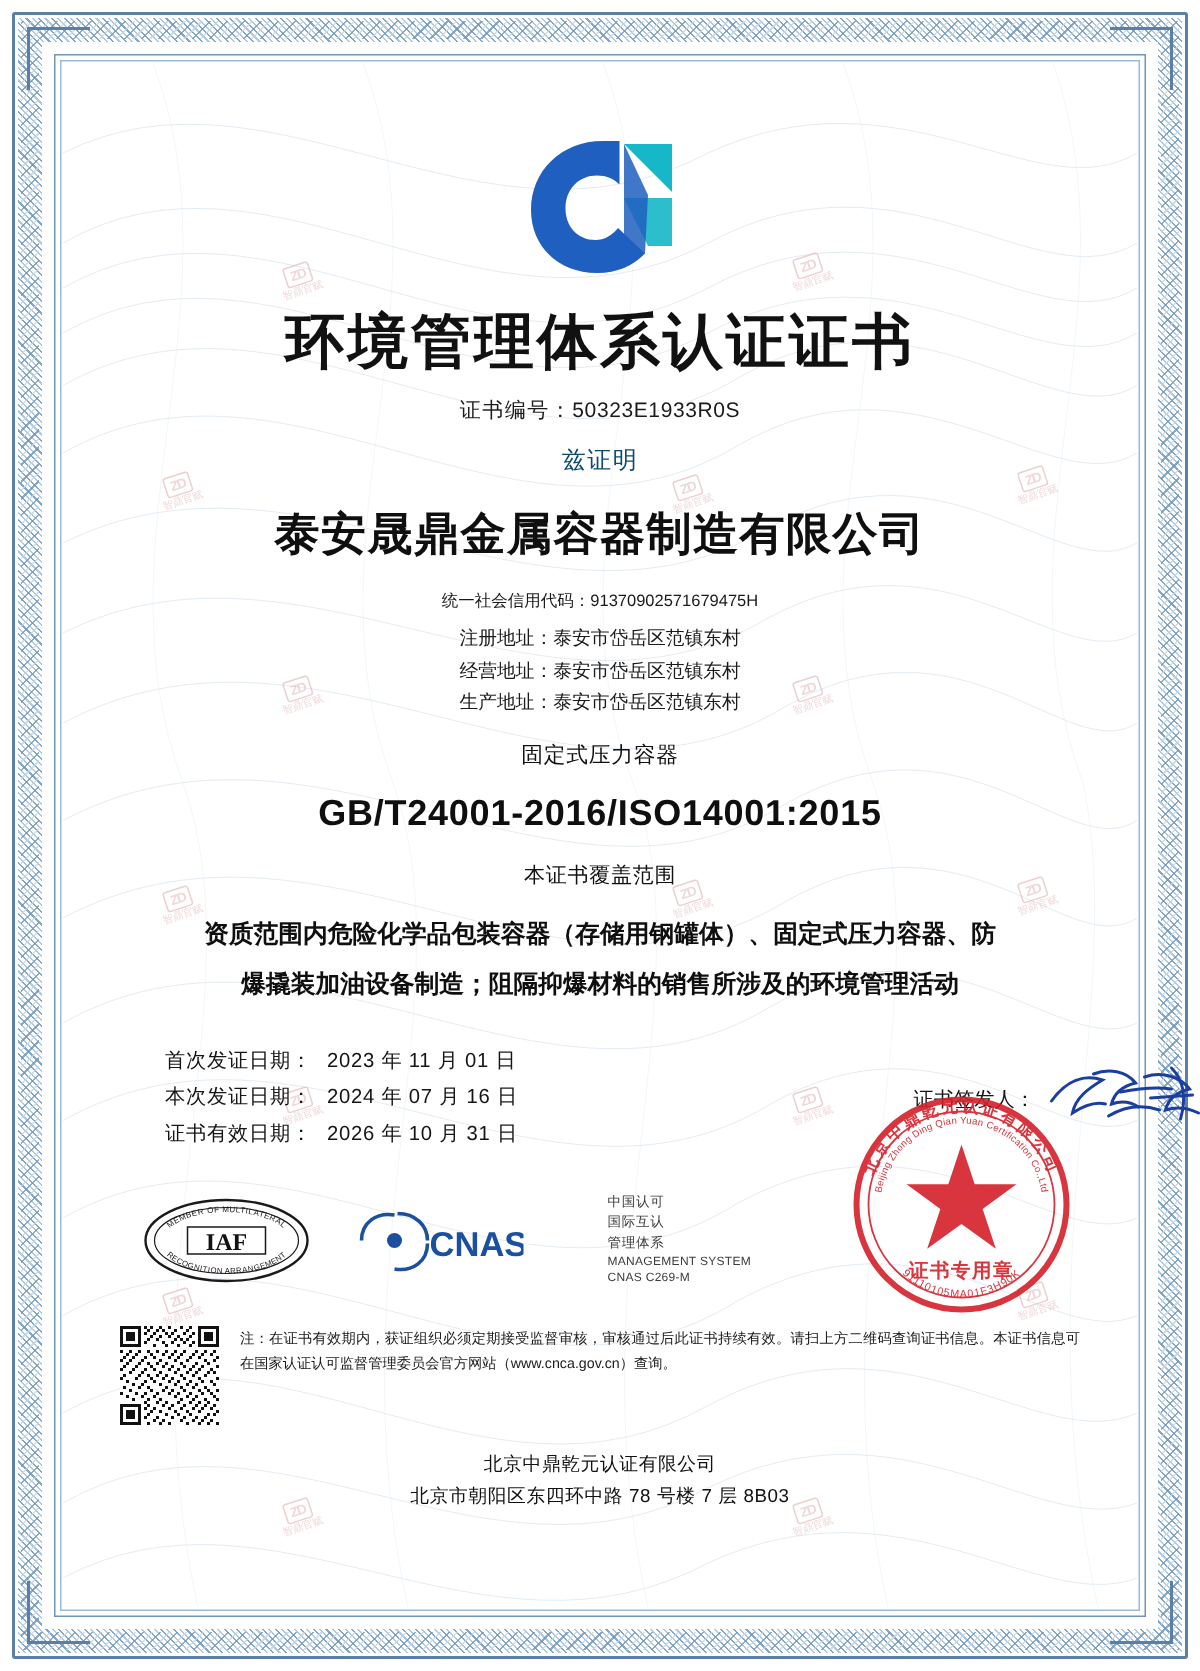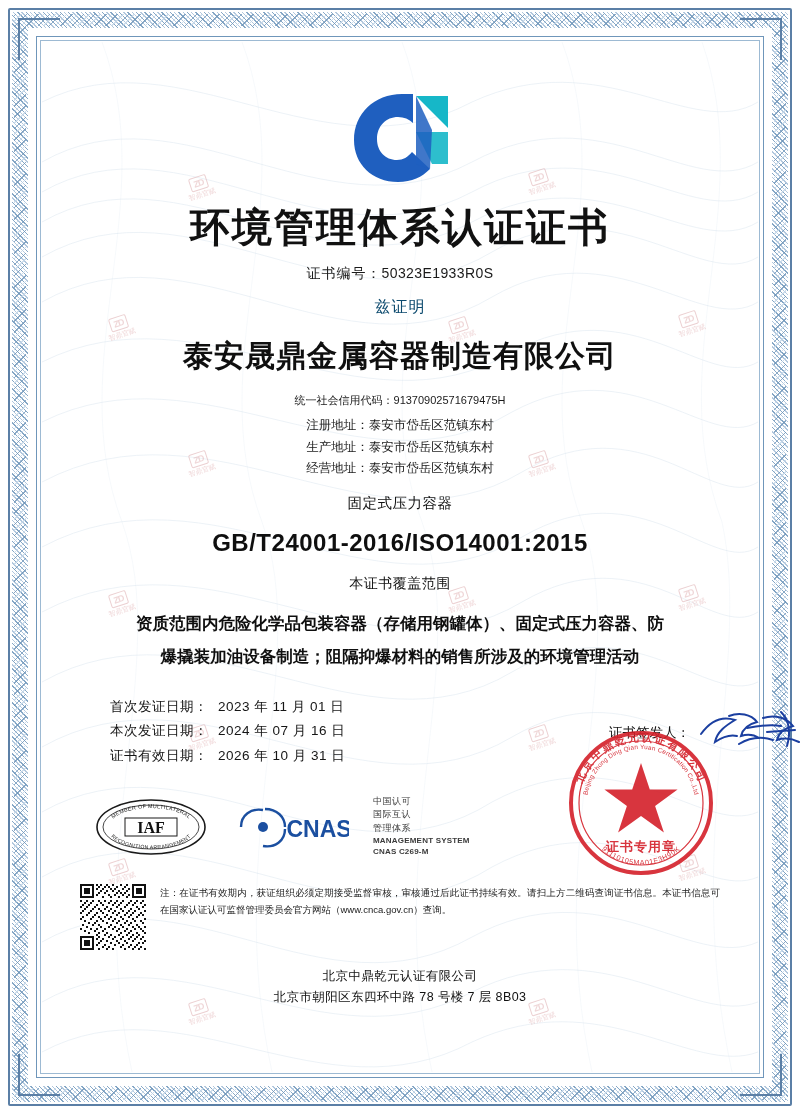--- a/index.html
+++ b/index.html
@@ -232,23 +232,24 @@
     height: 58px;
   }
   .cnas-mark {
     width: 118px;
     height: 48px;
   }
   .cnas-text {
     font-size: 9px;
     color: #3b3b3b;
     line-height: 1.45;
+    margin-left: 32px;
   }
   .cnas-text .cn-line { letter-spacing: .5px; }
-  .cnas-text .en-line { font-size: 8px; letter-spacing: .2px; font-weight: bold; }
+  .cnas-text .en-line { font-size: 8px; letter-spacing: .2px; }
 
   .seal {
     position: absolute;
     right: -6px;
     top: -72px;
     width: 160px;
     height: 160px;
   }
 
   
@@ -414,24 +415,24 @@
 
     <div class="credit-code">
       <span>统一社会信用代码：</span><span>91370902571679475H</span>
     </div>
 
     <div class="addr-block">
       <div>
         <span>注册地址：</span><span>泰安市岱岳区范镇东村</span>
       </div>
       <div>
-        <span>生产地址：</span><span>泰安市岱岳区范镇东村</span>
+        <span>经营地址：</span><span>泰安市岱岳区范镇东村</span>
       </div>
       <div>
-        <span>经营地址：</span><span>泰安市岱岳区范镇东村</span>
+        <span>生产地址：</span><span>泰安市岱岳区范镇东村</span>
       </div>
     </div>
 
     <div class="conform">固定式压力容器</div>
 
     <div class="standard">GB/T24001-2016/ISO14001:2015</div>
 
     <div class="scope-label">本证书覆盖范围</div>
 
     <div class="scope-text">资质范围内危险化学品包装容器（存储用钢罐体）、固定式压力容器、防爆撬装加油设备制造；阻隔抑爆材料的销售所涉及的环境管理活动</div>

